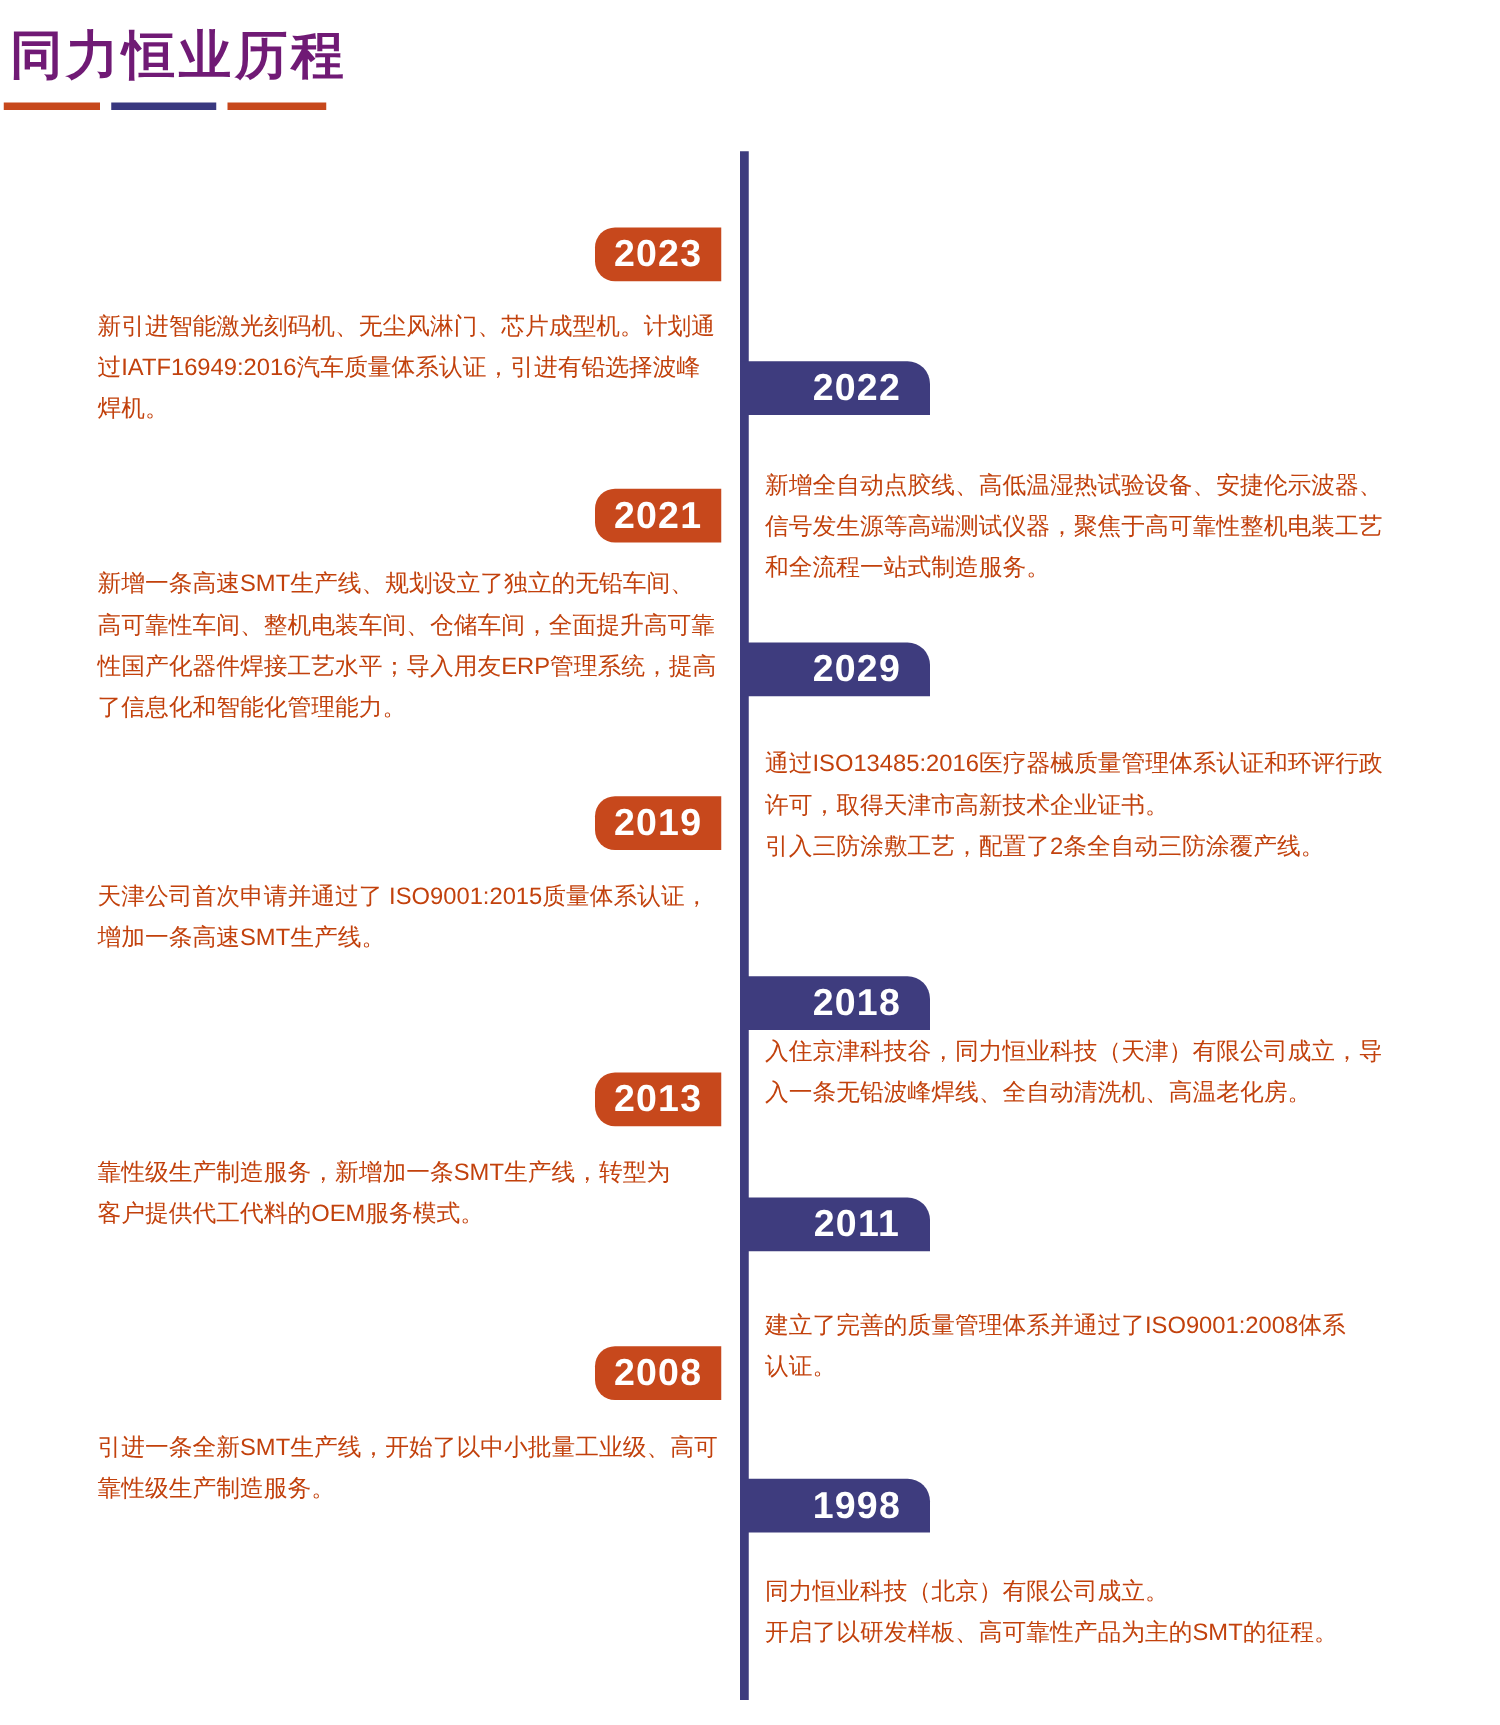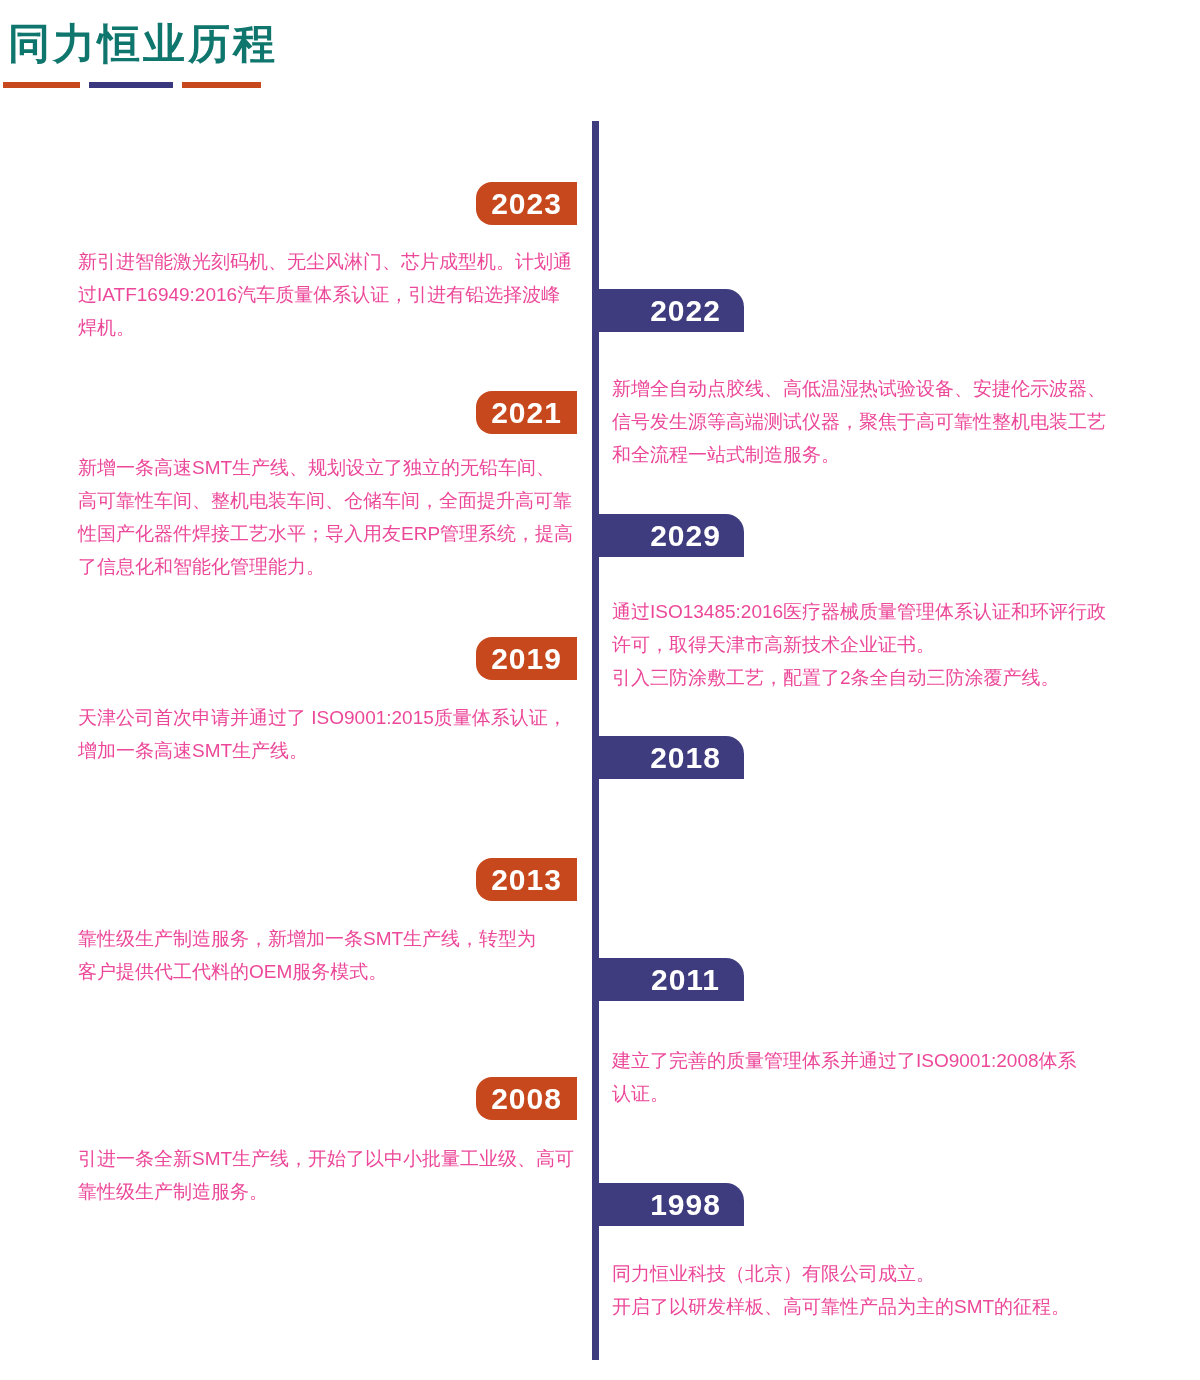--- a/index.html
+++ b/index.html
@@ -10,21 +10,21 @@
     background: #ffffff;
     font-family: "Liberation Sans", sans-serif;
     overflow: hidden;
   }
   .page-title {
     position: absolute;
     left: 8px;
     top: 16px;
     font-size: 42px;
     font-weight: bold;
-    color: #0f766e;
+    color: #701a75;
     letter-spacing: 3px;
     white-space: nowrap;
   }
   .title-bars {
     position: absolute;
     left: 3px;
     top: 82px;
     display: flex;
     gap: 9px;
   }
@@ -65,21 +65,21 @@
     left: 592px;
     width: 117px;
     background: #3e3c7e;
     border-radius: 0 18px 0 0;
     padding-left: 35px;
   }
   .entry {
     position: absolute;
     font-size: 19px;
     line-height: 33px;
-    color: #ec4899;
+    color: #c2410c;
     white-space: pre-line;
     z-index: 0;
   }
   .entry.left  { left: 78px;  width: 520px; }
   .entry.right { left: 612px; width: 550px; margin-top: 16px; }
 </style>
 </head>
 <body>
 
 <div class="canvas">
@@ -112,21 +112,23 @@
 
   <div class="badge right" style="top:514px">2029</div>
   <div class="entry right" style="top:579px">通过ISO13485:2016医疗器械质量管理体系认证和环评行政
 许可，取得天津市高新技术企业证书。
 引入三防涂敷工艺，配置了2条全自动三防涂覆产线。</div>
 
   <div class="badge left" style="top:637px">2019</div>
   <div class="entry left" style="top:701px">天津公司首次申请并通过了 ISO9001:2015质量体系认证，
 增加一条高速SMT生产线。</div>
 
-  <div class="badge right" style="top:736px">2018</div>
+  <div class="badge right" style="top:781px">2018</div>
+  <div class="entry right" style="top:809px">入住京津科技谷，同力恒业科技（天津）有限公司成立，导
+入一条无铅波峰焊线、全自动清洗机、高温老化房。</div>
 
   <div class="badge left" style="top:858px">2013</div>
   <div class="entry left" style="top:922px">靠性级生产制造服务，新增加一条SMT生产线，转型为
 客户提供代工代料的OEM服务模式。</div>
 
   <div class="badge right" style="top:958px">2011</div>
   <div class="entry right" style="top:1028px">建立了完善的质量管理体系并通过了ISO9001:2008体系
 认证。</div>
 
   <div class="badge left" style="top:1077px">2008</div>

